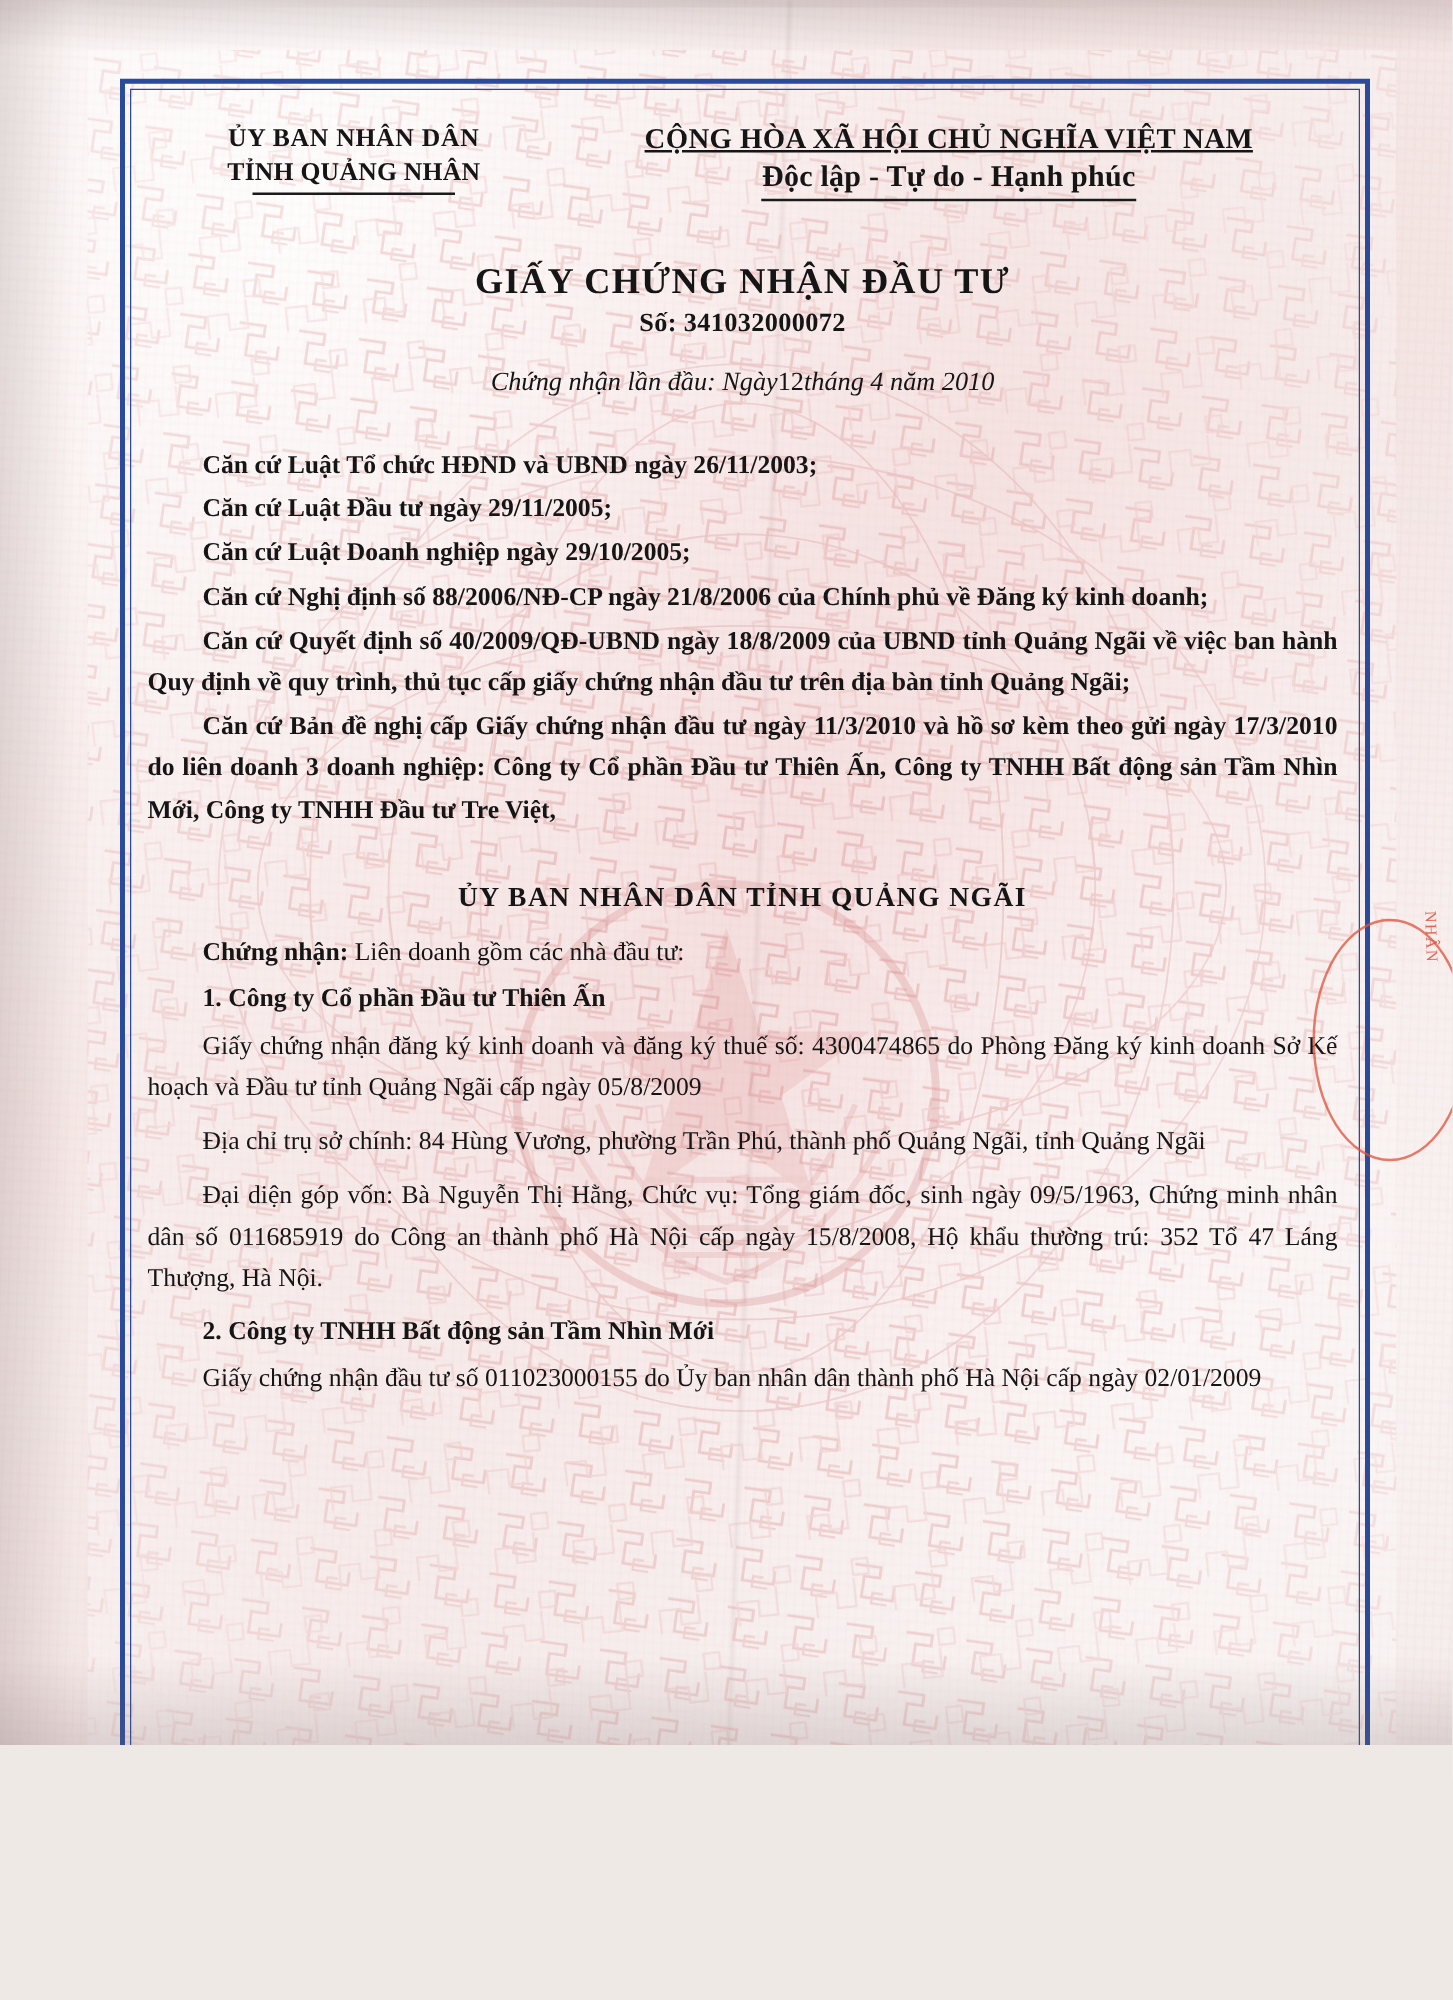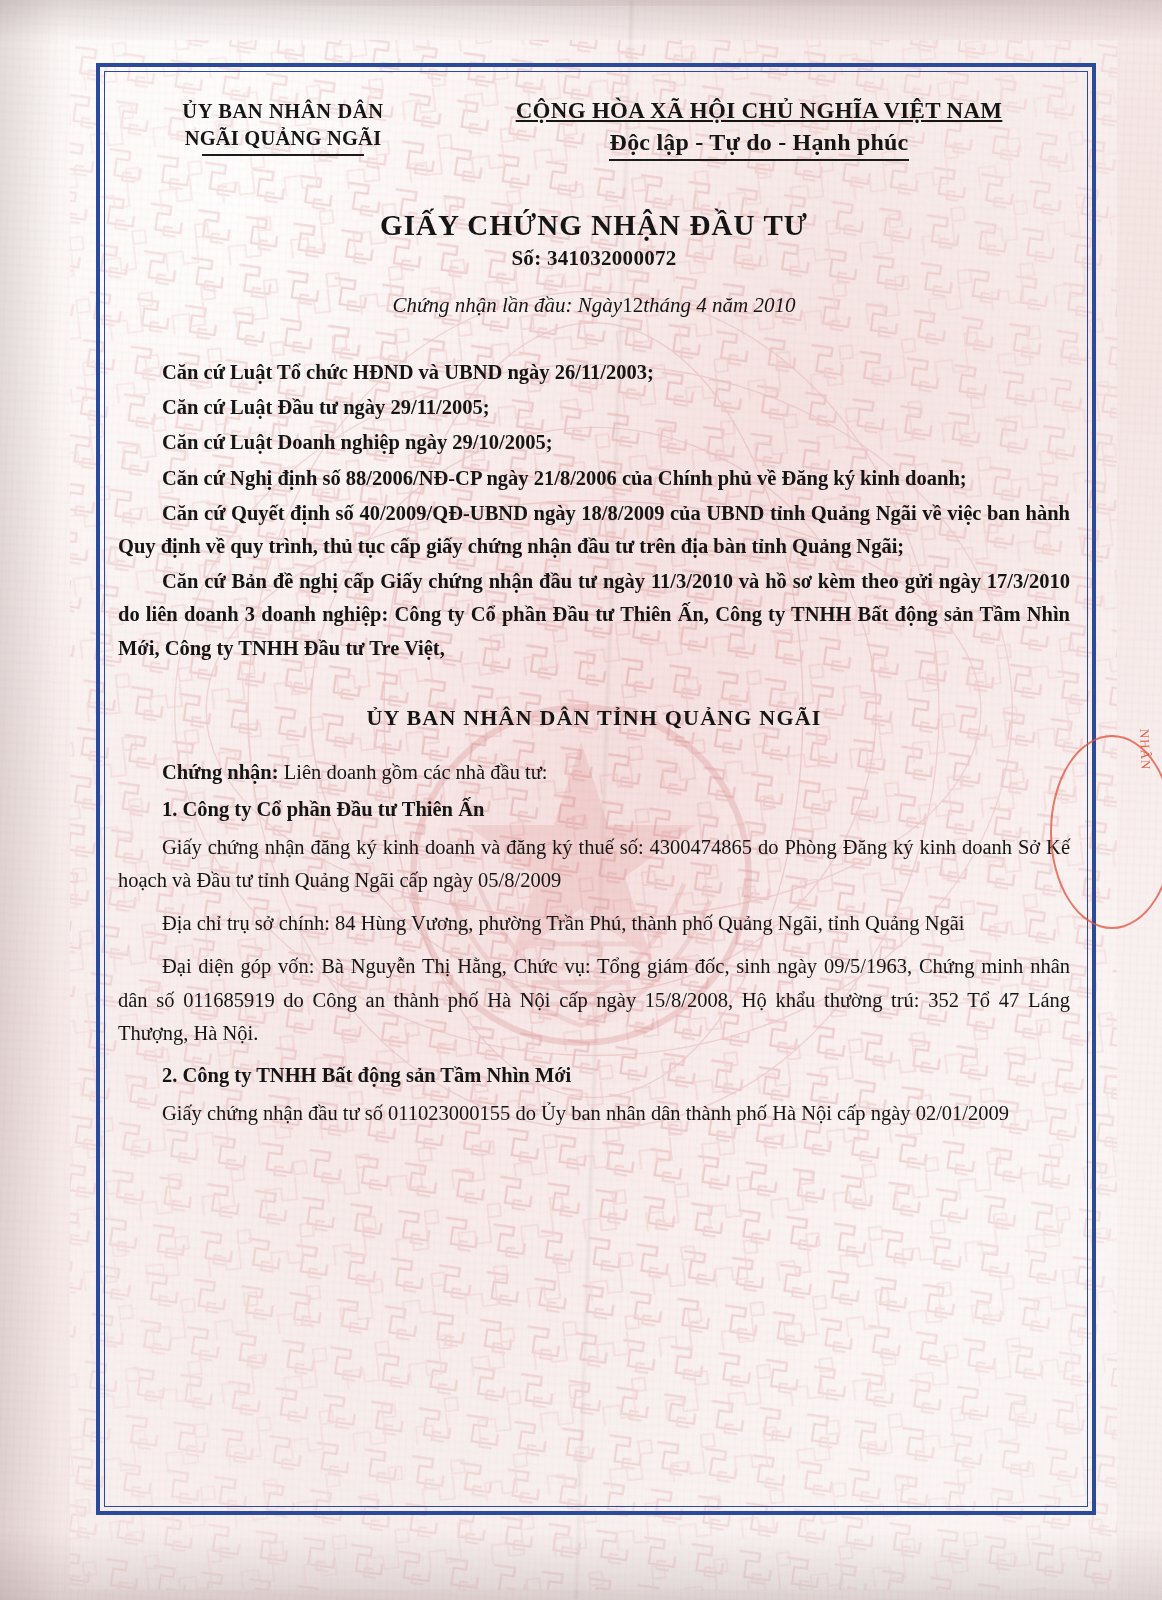--- a/index.html
+++ b/index.html
@@ -6,21 +6,21 @@
     margin: 0;
     padding: 0;
     background: #efe9e6;
   }
   body {
     font-family: "Liberation Serif", serif;
   }
   .page {
     position: relative;
     width: 1162px;
-    height: 1600px;
+    height: 1396px;
     overflow: hidden;
     background: #f3ecea;
   }
 
   
   .paper {
     position: absolute;
     inset: 0;
     background:
       radial-gradient(ellipse at 20% 12%, rgba(255,255,255,0.85) 0%, rgba(255,255,255,0) 45%),
@@ -170,21 +170,21 @@
 
   .authority {
     text-align: center;
     font-weight: bold;
     font-size: 22px;
     letter-spacing: 1.2px;
     margin-top: 40px;
   }
 
   .cert-line {
-    margin-top: 30px;
+    margin-top: 20px;
     font-size: 20.5px;
     text-indent: 44px;
   }
   .cert-line b { font-weight: bold; }
 
   .item-head {
     font-weight: bold;
     font-size: 20.5px;
     margin-top: 14px;
     text-indent: 44px;
@@ -295,21 +295,21 @@
   </svg>
 
   <div class="frame-outer"></div>
   <div class="frame-inner"></div>
 
   <div class="content">
 
     <div class="hdr">
       <div class="hdr-left">
         <div>ỦY BAN NHÂN DÂN</div>
-        <div class="l2">NGÃI QUẢNG NGÃI</div>
+        <div class="l2">TỈNH QUẢNG NHÂN</div>
         <div class="hdr-left-rule"></div>
       </div>
       <div class="hdr-right">
         <div class="l1">CỘNG HÒA XÃ HỘI CHỦ NGHĨA VIỆT NAM</div>
         <div class="l2">Độc lập - Tự do - Hạnh phúc</div>
         <div class="hdr-right-rule"></div>
       </div>
     </div>
 
     <div class="title-block">

